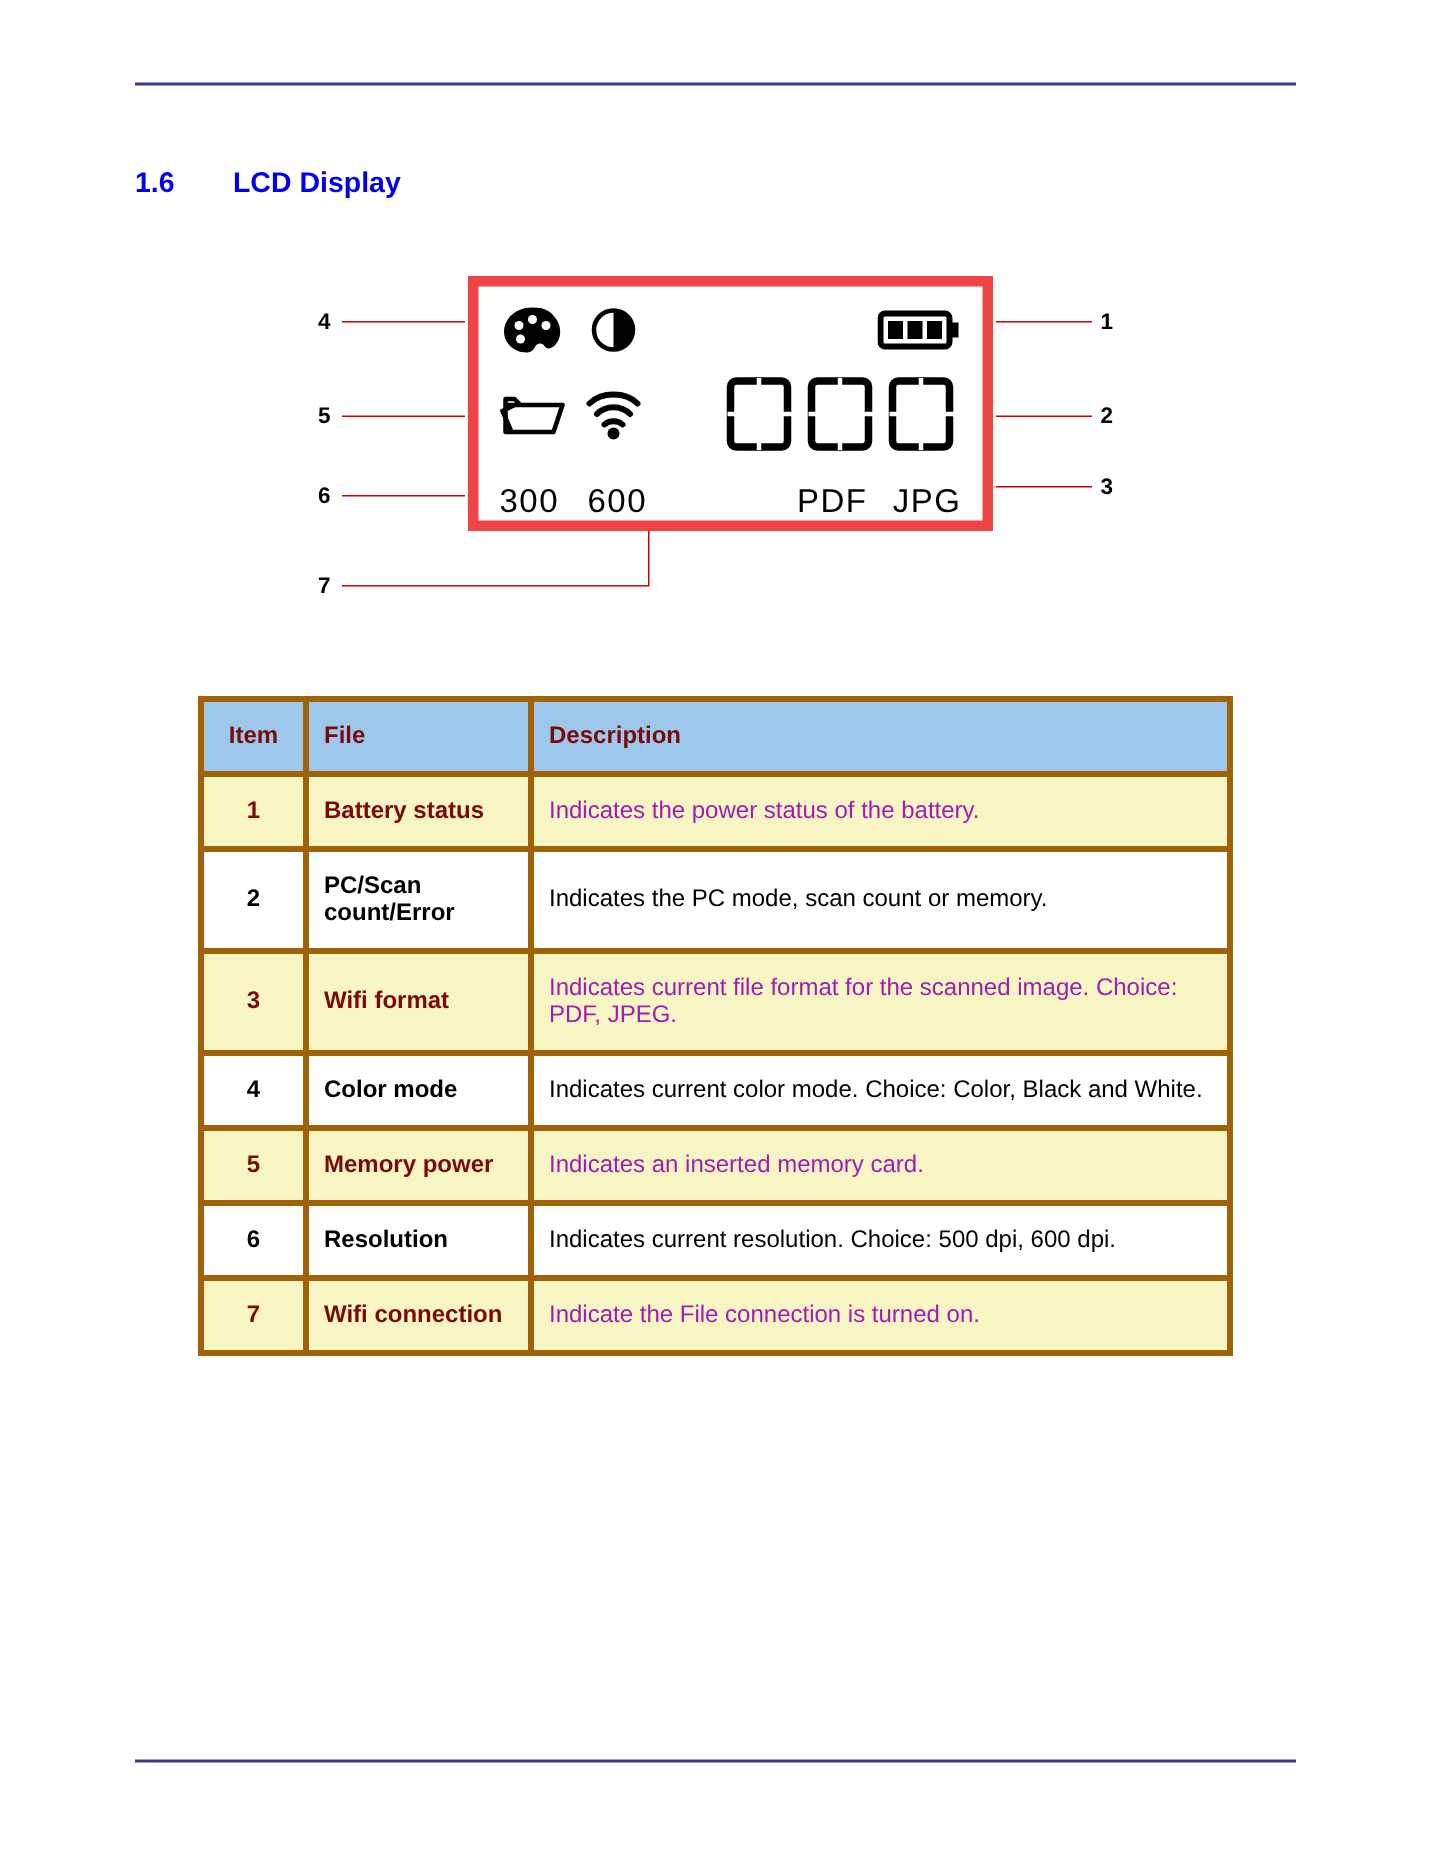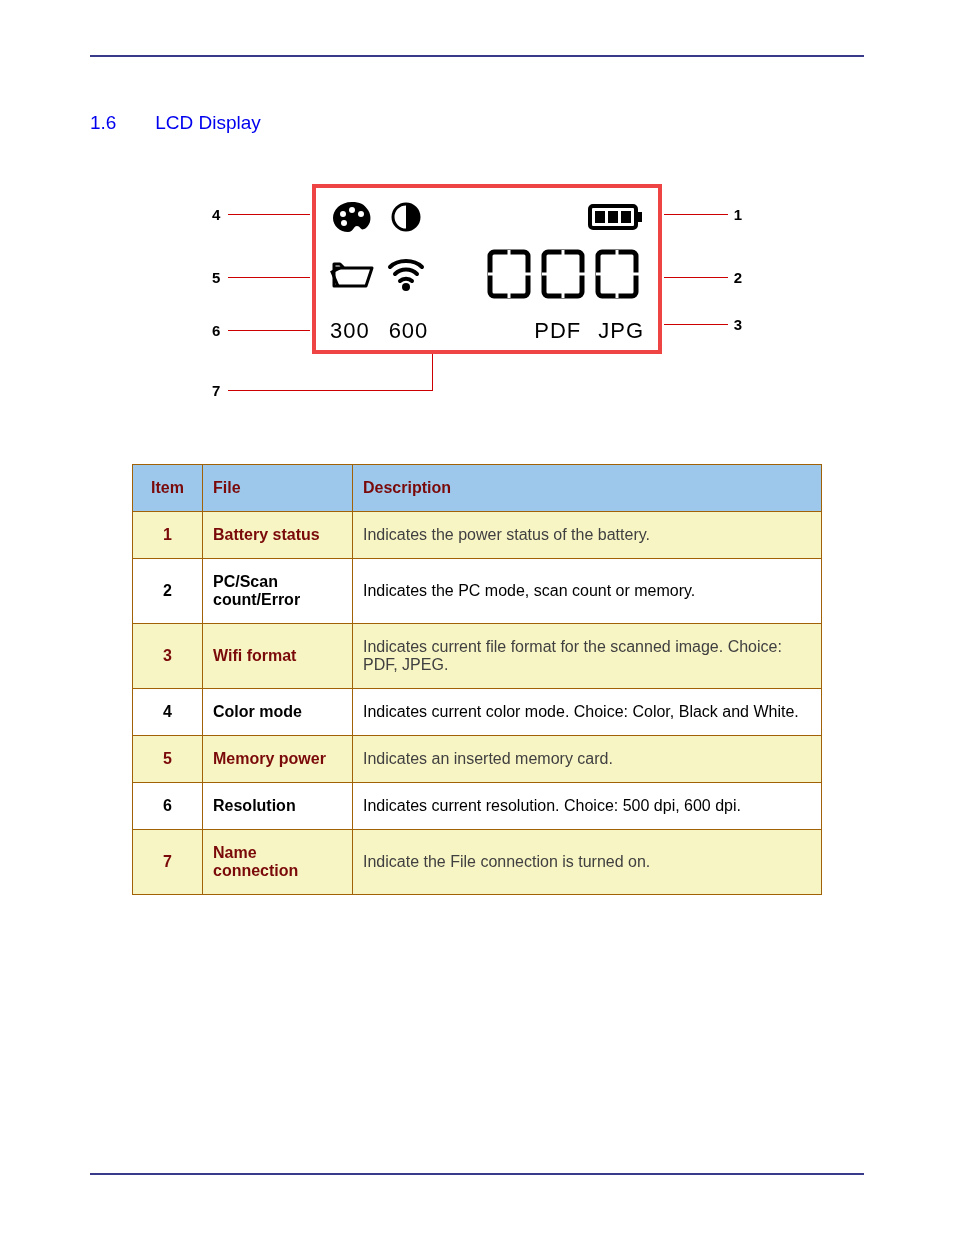--- a/index.html
+++ b/index.html
@@ -14,42 +14,42 @@
       padding: 55px 90px 40px 90px;
     }
     .top-rule {
       height: 2px;
       background: #3a3a8a;
       margin: 0 0 55px 0;
       width: 100%;
     }
     .section-heading {
       color: #0000ee;
-      font-weight: normal;
+      font-weight: bold;
       font-size: 19px;
       margin-bottom: 50px;
     }
     .sect-num { display: inline-block; width: 60px; }
     .diagram-wrap {
       width: 530px;
       margin: 0 auto 50px auto;
       position: relative;
       font-family: Verdana, sans-serif;
     }
     .diagram {
       position: relative;
       height: 230px;
     }
     .lcd-box {
       position: absolute;
       left: 100px;
       top: 0;
       width: 350px;
       height: 170px;
-      border: 4px solid #ef4444;
+      border: 7px solid #ef4444;
       background: #fff;
     }
     .lcd-row {
       position: absolute;
       left: 0;
       right: 0;
       display: flex;
       align-items: center;
     }
     .row1 { top: 10px; height: 42px; padding: 0 14px; }
@@ -80,37 +80,37 @@
       letter-spacing: 1px;
     }
     
     .desc-table {
       width: 690px;
       margin: 0 auto;
       border-collapse: collapse;
       font-size: 16px;
     }
     .desc-table th, .desc-table td {
-      border: 1px solid #a16207;
+      border: 4px solid #a16207;
       padding: 14px 10px;
       text-align: left;
       vertical-align: middle;
     }
     .desc-table th {
       background: #9dc8ec;
       color: #7a0a0a;
       font-weight: bold;
     }
     .col-item { width: 70px; text-align: center !important; font-weight: bold; }
     .col-name { width: 150px; font-weight: bold; }
     .odd {
       background: #f8f5c5;
       color: #7a0a0a;
     }
-    .odd .col-desc { color: #404040; }
+    .odd .col-desc { color: #a21caf; }
     .even { background: #fff; color: #000; }
     .even .col-item, .even .col-name { color: #000; }
     .bottom-rule {
       position: absolute;
       left: 90px;
       right: 90px;
       bottom: 60px;
       height: 2px;
       background: #3a3a8a;
     }
@@ -266,21 +266,21 @@
         <td class="col-name">Memory power</td>
         <td class="col-desc">Indicates an inserted memory card.</td>
       </tr>
       <tr class="even">
         <td class="col-item">6</td>
         <td class="col-name">Resolution</td>
         <td class="col-desc">Indicates current resolution. Choice: 500 dpi, 600 dpi.</td>
       </tr>
       <tr class="odd">
         <td class="col-item">7</td>
-        <td class="col-name">Name connection</td>
+        <td class="col-name">Wifi connection</td>
         <td class="col-desc">Indicate the File connection is turned on.</td>
       </tr>
     </tbody>
   </table>
 
 </div>
 
 <div class="bottom-rule"></div>
 
 </body></html>

